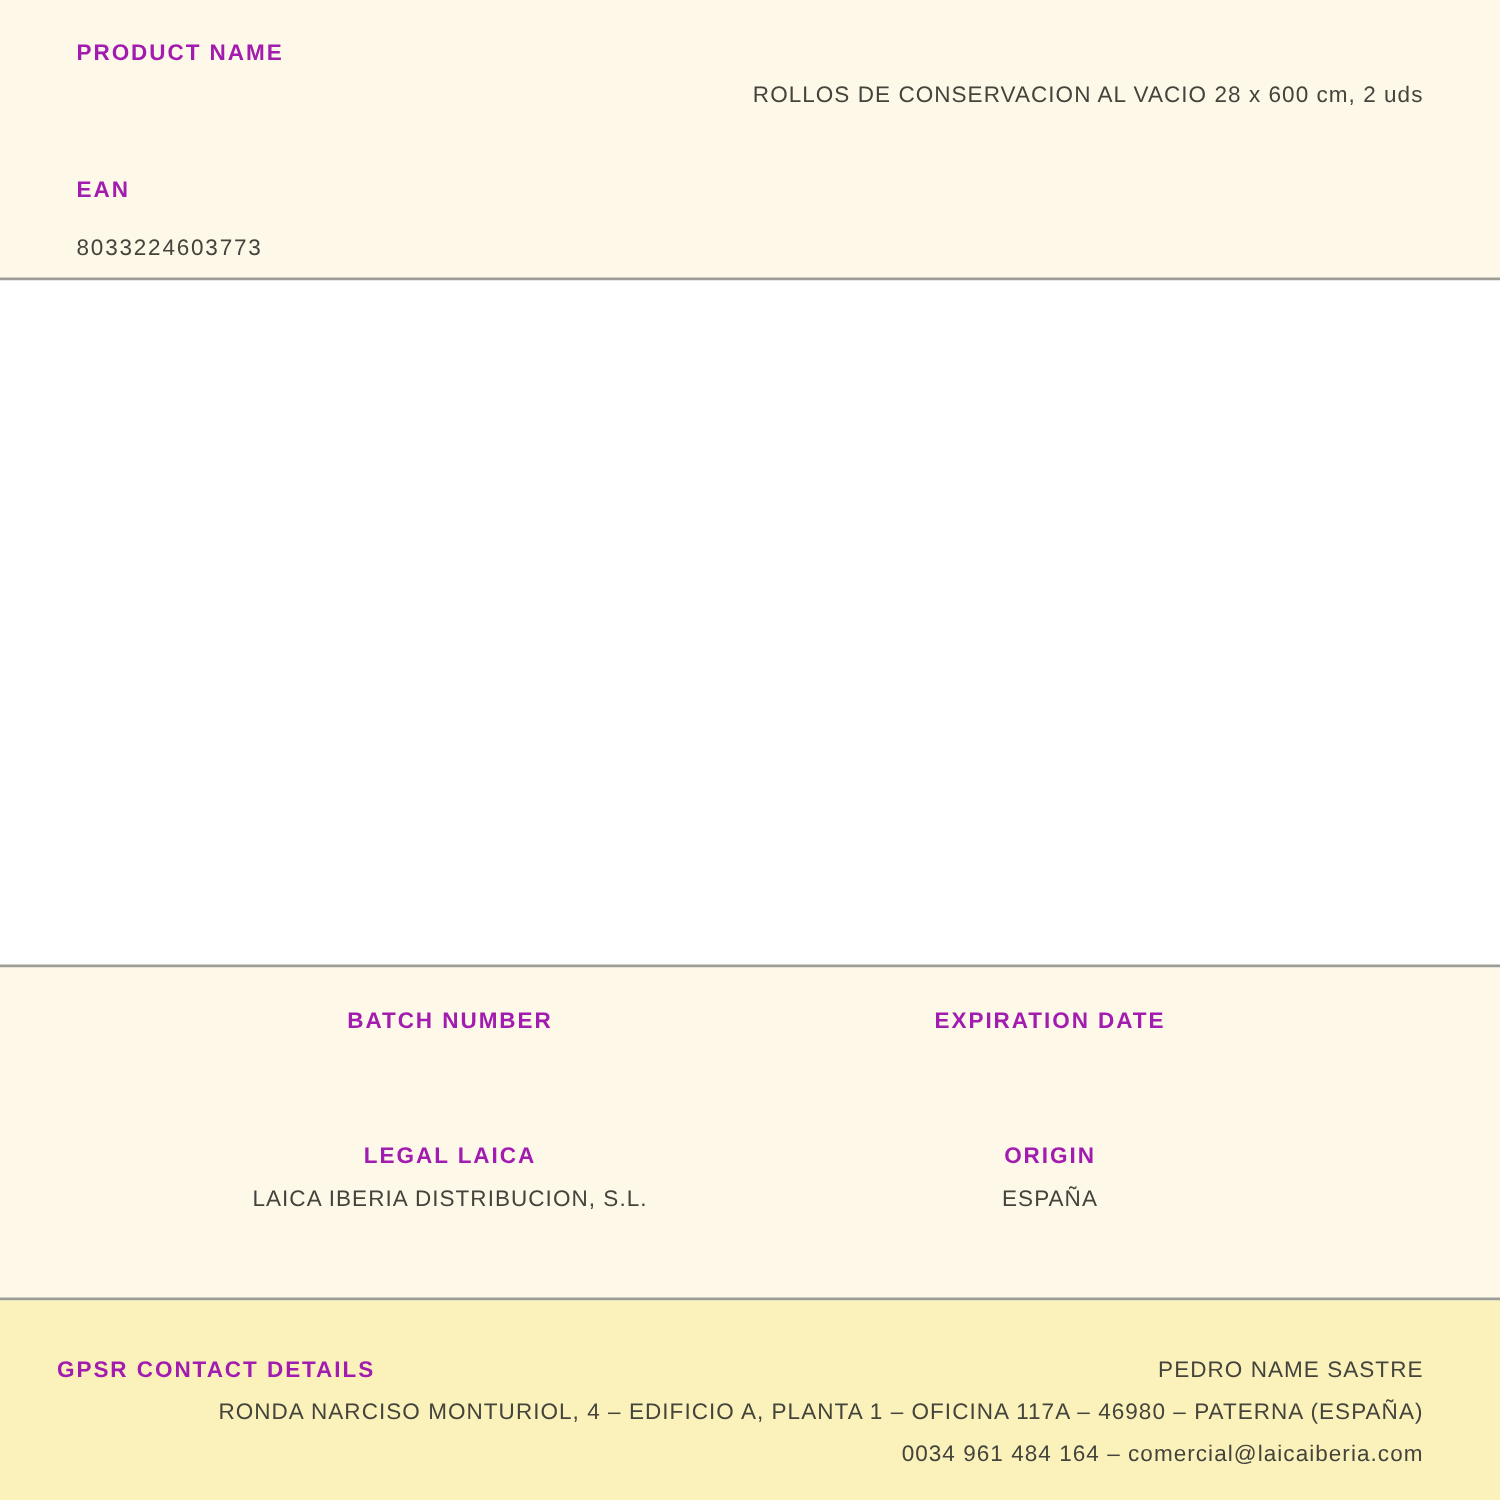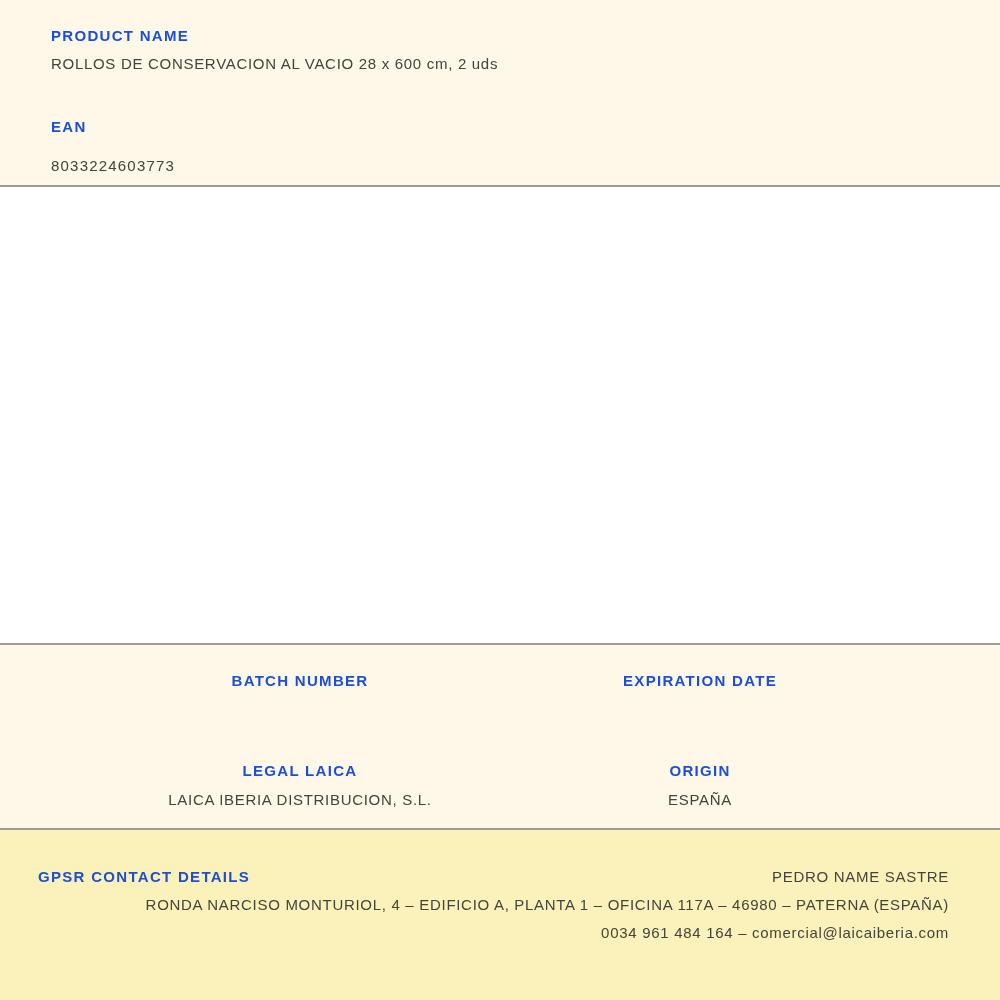--- a/index.html
+++ b/index.html
@@ -22,46 +22,46 @@
     background: #9D9D96;
     flex: none;
   }
   .sec-middle {
     background: #ffffff;
     height: 456px;
     flex: none;
   }
   .sec-details {
     background: #FDF8E8;
-    height: 183px;
+    height: 220px;
     padding-top: 26px;
     flex: none;
   }
   .sec-gpsr {
     background: #FBF2BB;
     flex: 1;
     padding: 37px 51px 0 38px;
   }
 
   .label {
     font-size: 15px;
     font-weight: 700;
-    color: #1d4ed8;
+    color: #a21caf;
     letter-spacing: 1.3px;
     line-height: 19px;
   }
   .value {
     font-size: 15px;
     font-weight: 400;
     color: #44443C;
     letter-spacing: 0.7px;
     line-height: 19px;
   }
 
-  .field-product .value { margin-top: 9px; }
+  .field-product .value { margin-top: 9px; text-align: right; }
   .field-ean { margin-top: 44px; }
   .field-ean .value { margin-top: 20px; letter-spacing: 1.2px; }
 
   .details-grid {
     width: 800px;
     margin: 0 auto;
     display: grid;
     grid-template-columns: 400px 400px;
     text-align: center;
   }

